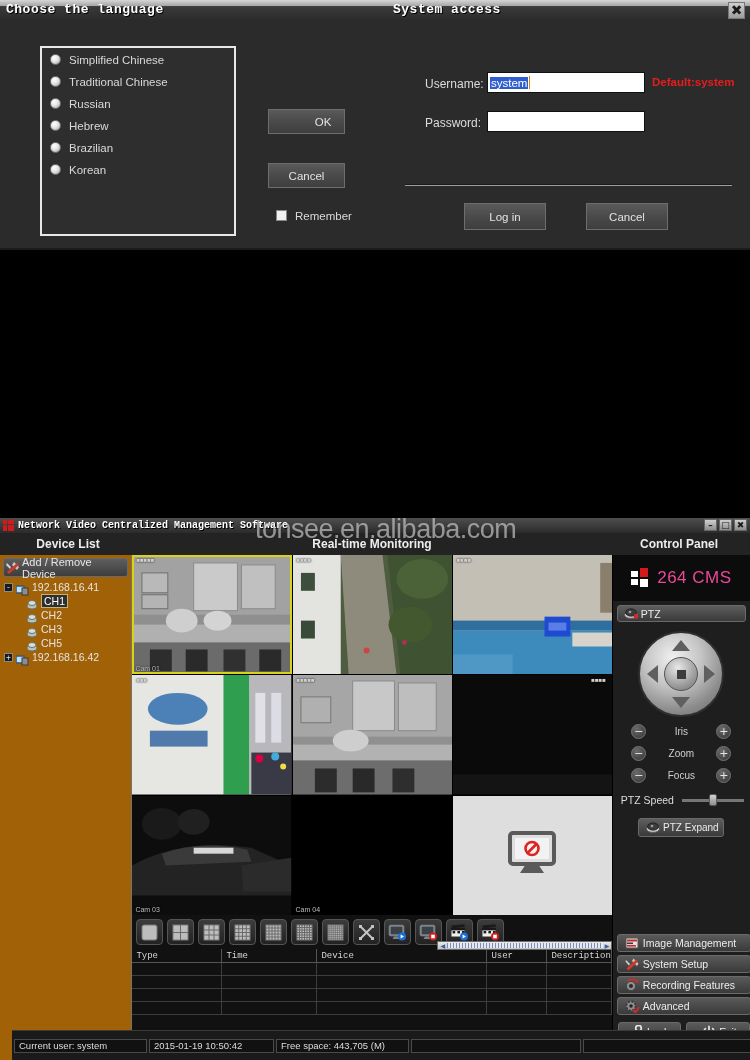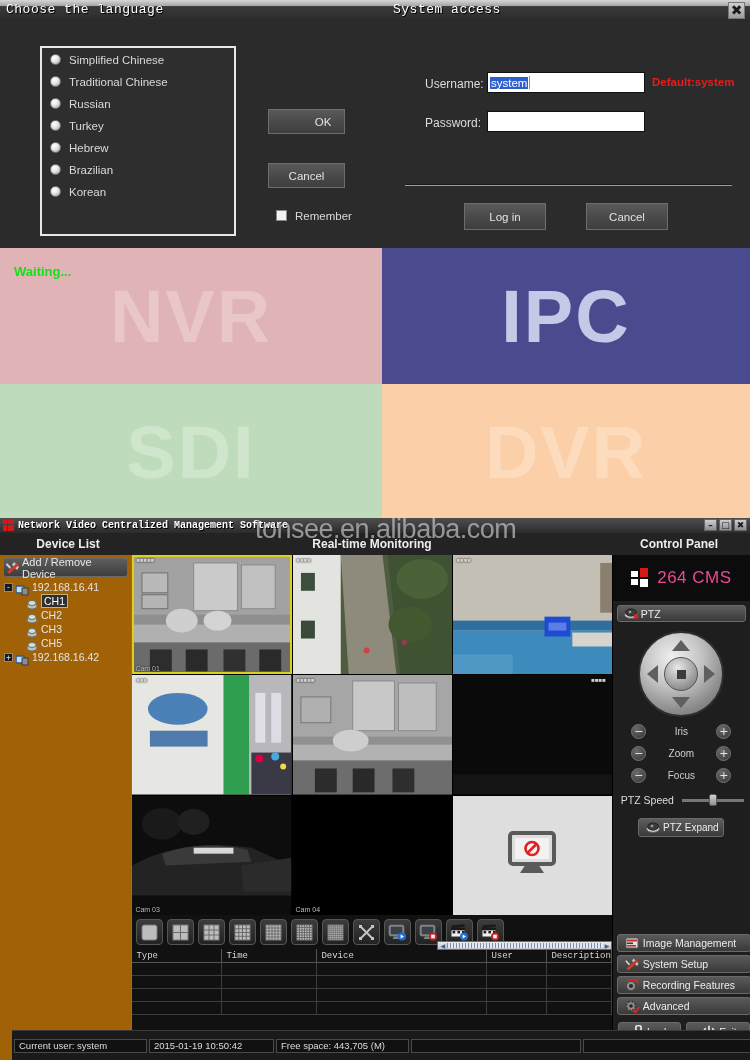--- a/index.html
+++ b/index.html
@@ -16,21 +16,21 @@
 
   .dlg { position:absolute; background:#2b2b2b; }
   .dlg-title {
     height: 21px; width: 100%;
     background: linear-gradient(to bottom,#c9c9c9 0%,#9a9a9a 35%,#444 36%,#2e2e2e 100%);
     position: relative;
   }
   .dlg-title .tt {
     position:absolute; left:6px; top:2px;
     font-family:"Liberation Mono", monospace;
-    font-size:13px; font-weight:normal; color:#fff; letter-spacing:.5px;
+    font-size:13px; font-weight:bold; color:#fff; letter-spacing:.5px;
     text-shadow: 1px 1px 0 #000;
   }
   .dlg-body { background:#2b2b2b; width:100%; height:calc(100% - 21px); position:relative; }
 
   
   #dlgLang { left:0; top:0; width:387px; height:248px; }
   #dlgLang .dlg-title{ background: linear-gradient(to bottom,#d6d6d6 0%,#a2a2a2 30%,#3a3a3a 31%,#2a2a2a 100%); }
   .lang-box {
     position:absolute; left:40px; top:25px; width:196px; height:190px;
     background:#2e2e2e; border:2px solid #e8e8e8;
@@ -316,24 +316,20 @@
           <div class="lang-row">
             <span class="radio"></span>
             <span class="lang-label">Traditional Chinese</span>
           </div>
           <div class="lang-row">
             <span class="radio"></span>
             <span class="lang-label">Russian</span>
           </div>
           <div class="lang-row">
             <span class="radio"></span>
-            <span class="lang-label">Turkey</span>
-          </div>
-          <div class="lang-row">
-            <span class="radio"></span>
             <span class="lang-label">Hebrew</span>
           </div>
           <div class="lang-row">
             <span class="radio"></span>
             <span class="lang-label">Brazilian</span>
           </div>
           <div class="lang-row">
             <span class="radio"></span>
             <span class="lang-label">Korean</span>
           </div>
@@ -366,39 +362,20 @@
           <span></span>
         </div>
 
         <div class="hr-line"></div>
         <div class="btn3d" id="loginBtn">Log in</div>
         <div class="btn3d" id="cancelBtn2">Cancel</div>
       </div>
     </div>
   </div>
 
-  <div class="quads">
-    <div class="qrow">
-      <div class="quad" style="width:382px; background:#e0b4b6;">
-        <div class="waiting">Waiting...</div>
-        <div class="qlabel" style="color:#e9c6c7;">NVR</div>
-      </div>
-      <div class="quad" style="flex:1; background:#4a4a8e;">
-        <div class="qlabel" style="color:#c5c9e8;">IPC</div>
-      </div>
-    </div>
-    <div class="qrow">
-      <div class="quad" style="width:382px; background:#bedcbc;">
-        <div class="qlabel" style="color:#cfe6cd;">SDI</div>
-      </div>
-      <div class="quad" style="flex:1; background:#fbcfa8;">
-        <div class="qlabel" style="color:#fddcbe;">DVR</div>
-      </div>
-    </div>
-  </div>
 
   <div class="cms">
 
     <div class="cms-title">
       <span class="cms-logo">
         <i style="left:0;top:0;width:4px;height:4px;"></i>
         <i style="left:5px;top:0;width:6px;height:4px;"></i>
         <i style="left:0;top:5px;width:4px;height:6px;"></i>
         <i style="left:5px;top:5px;width:6px;height:6px;"></i>
       </span>

